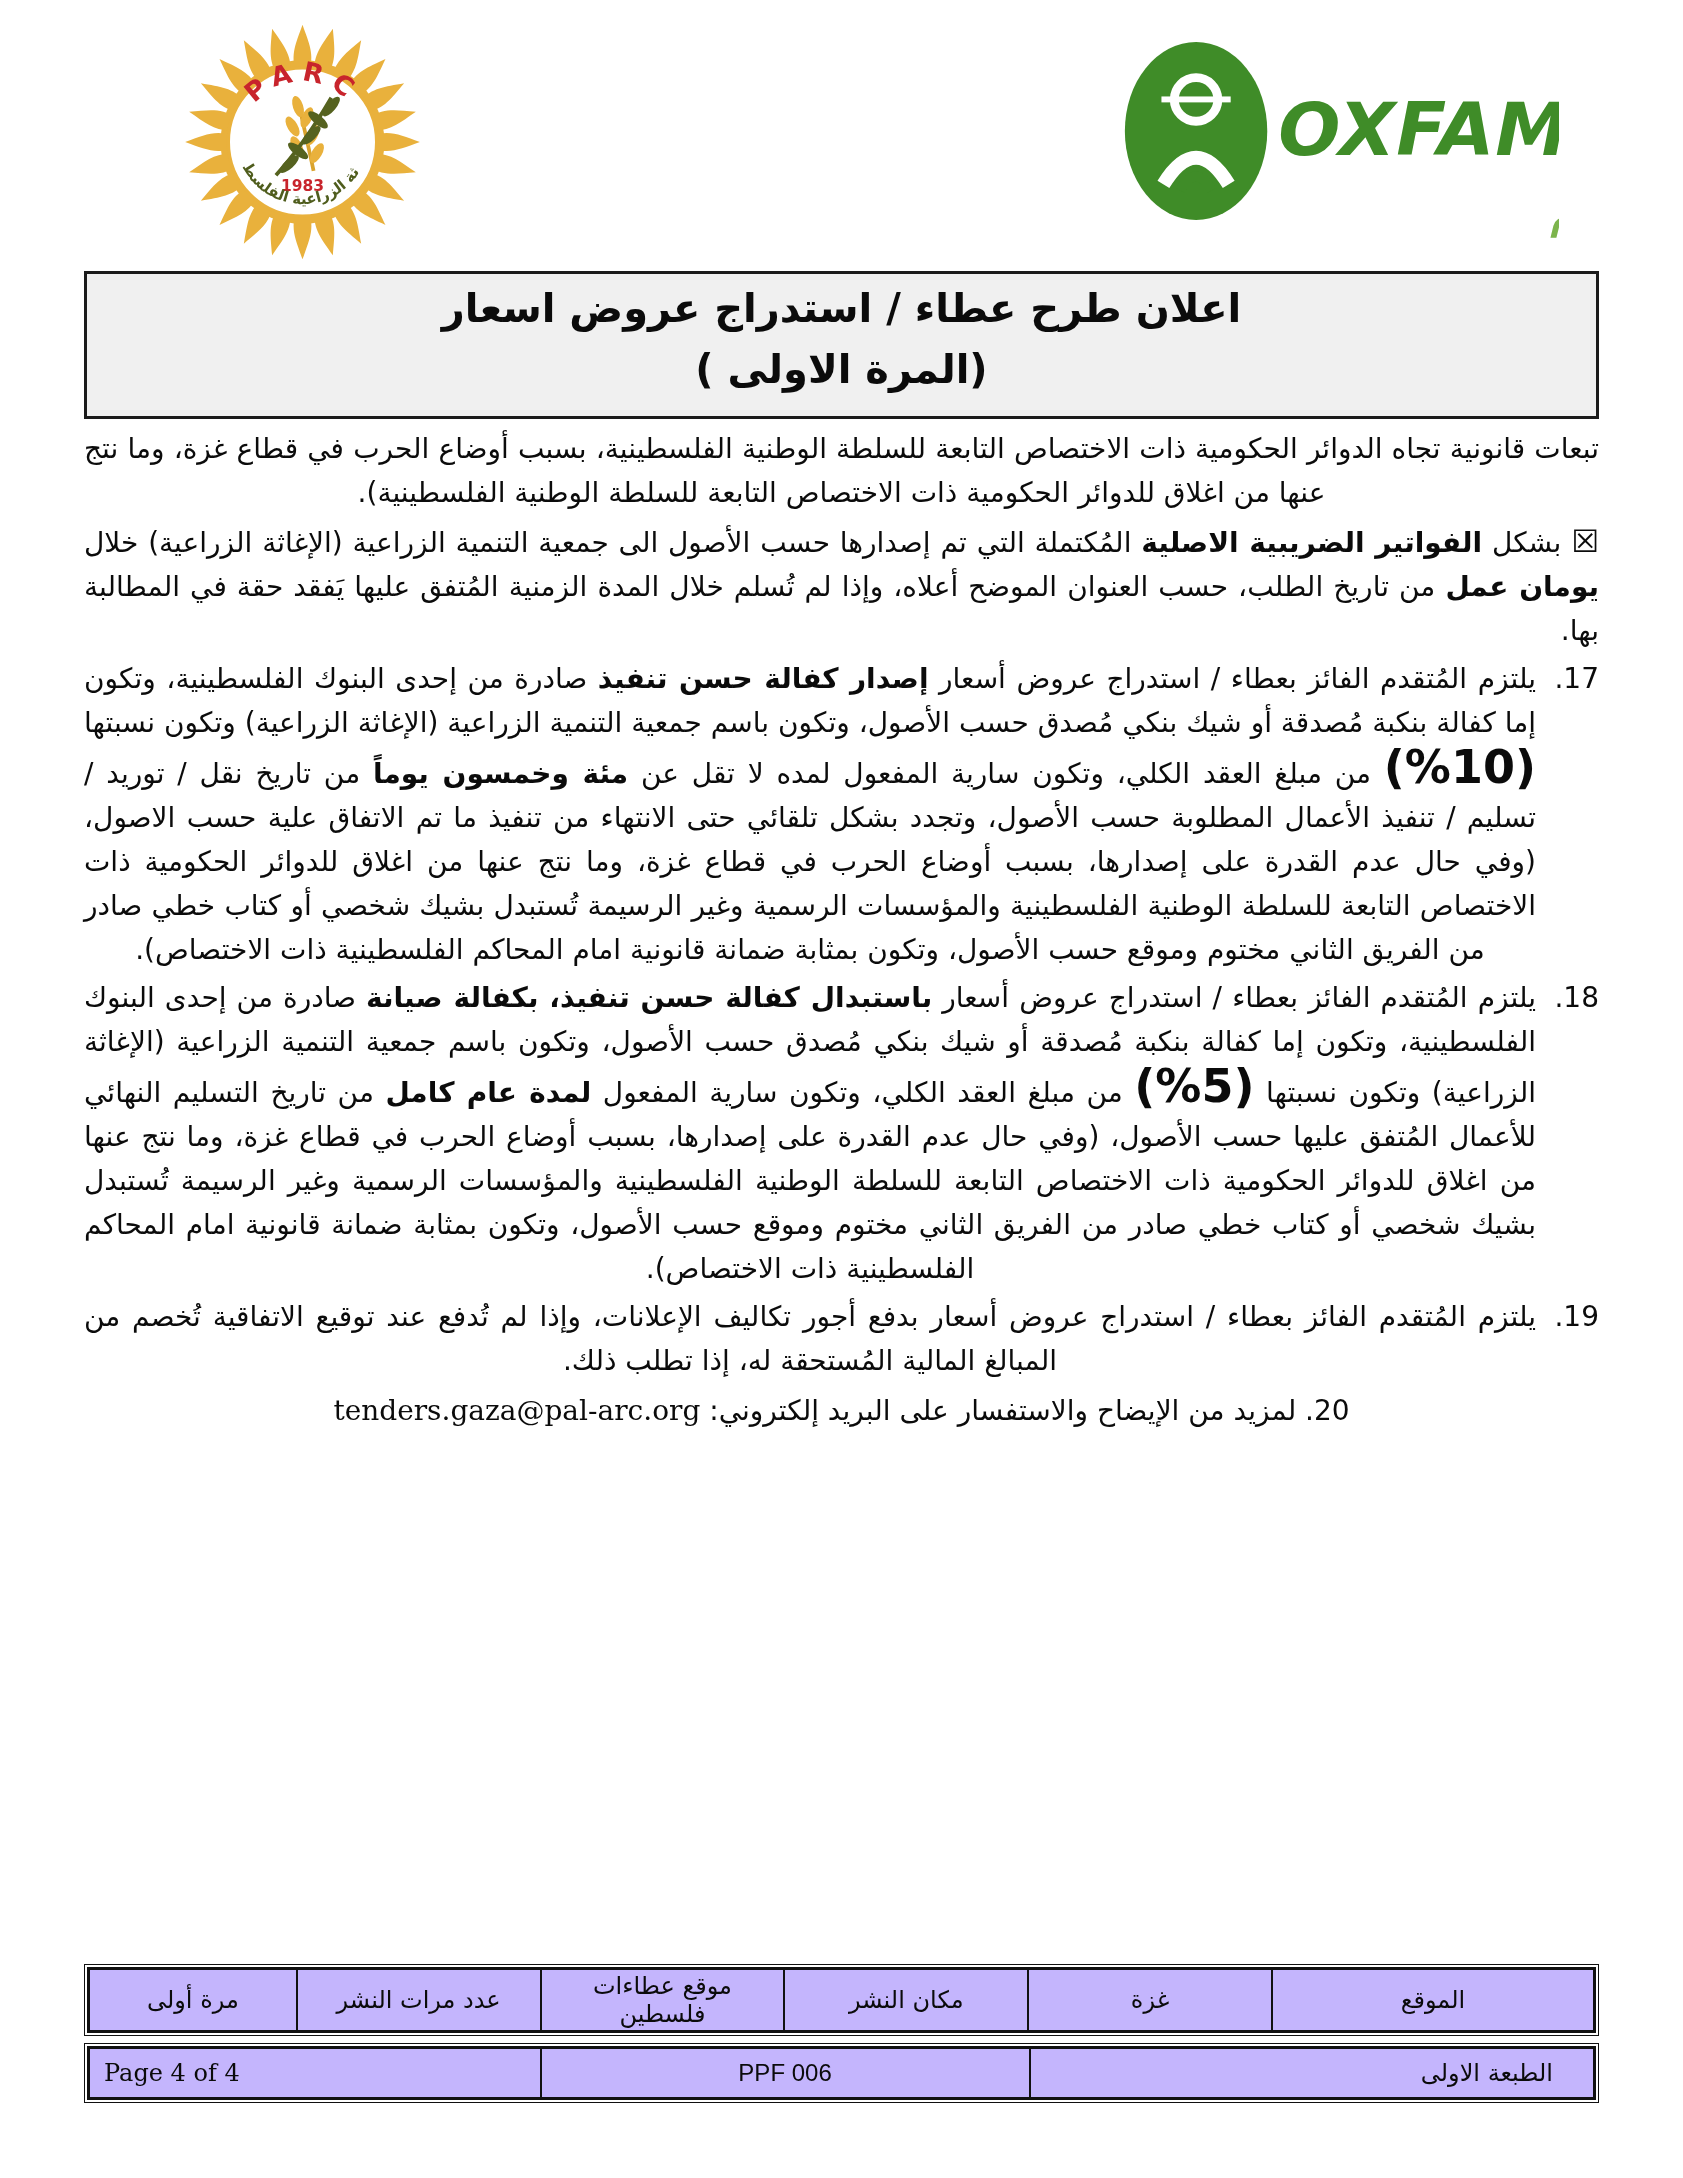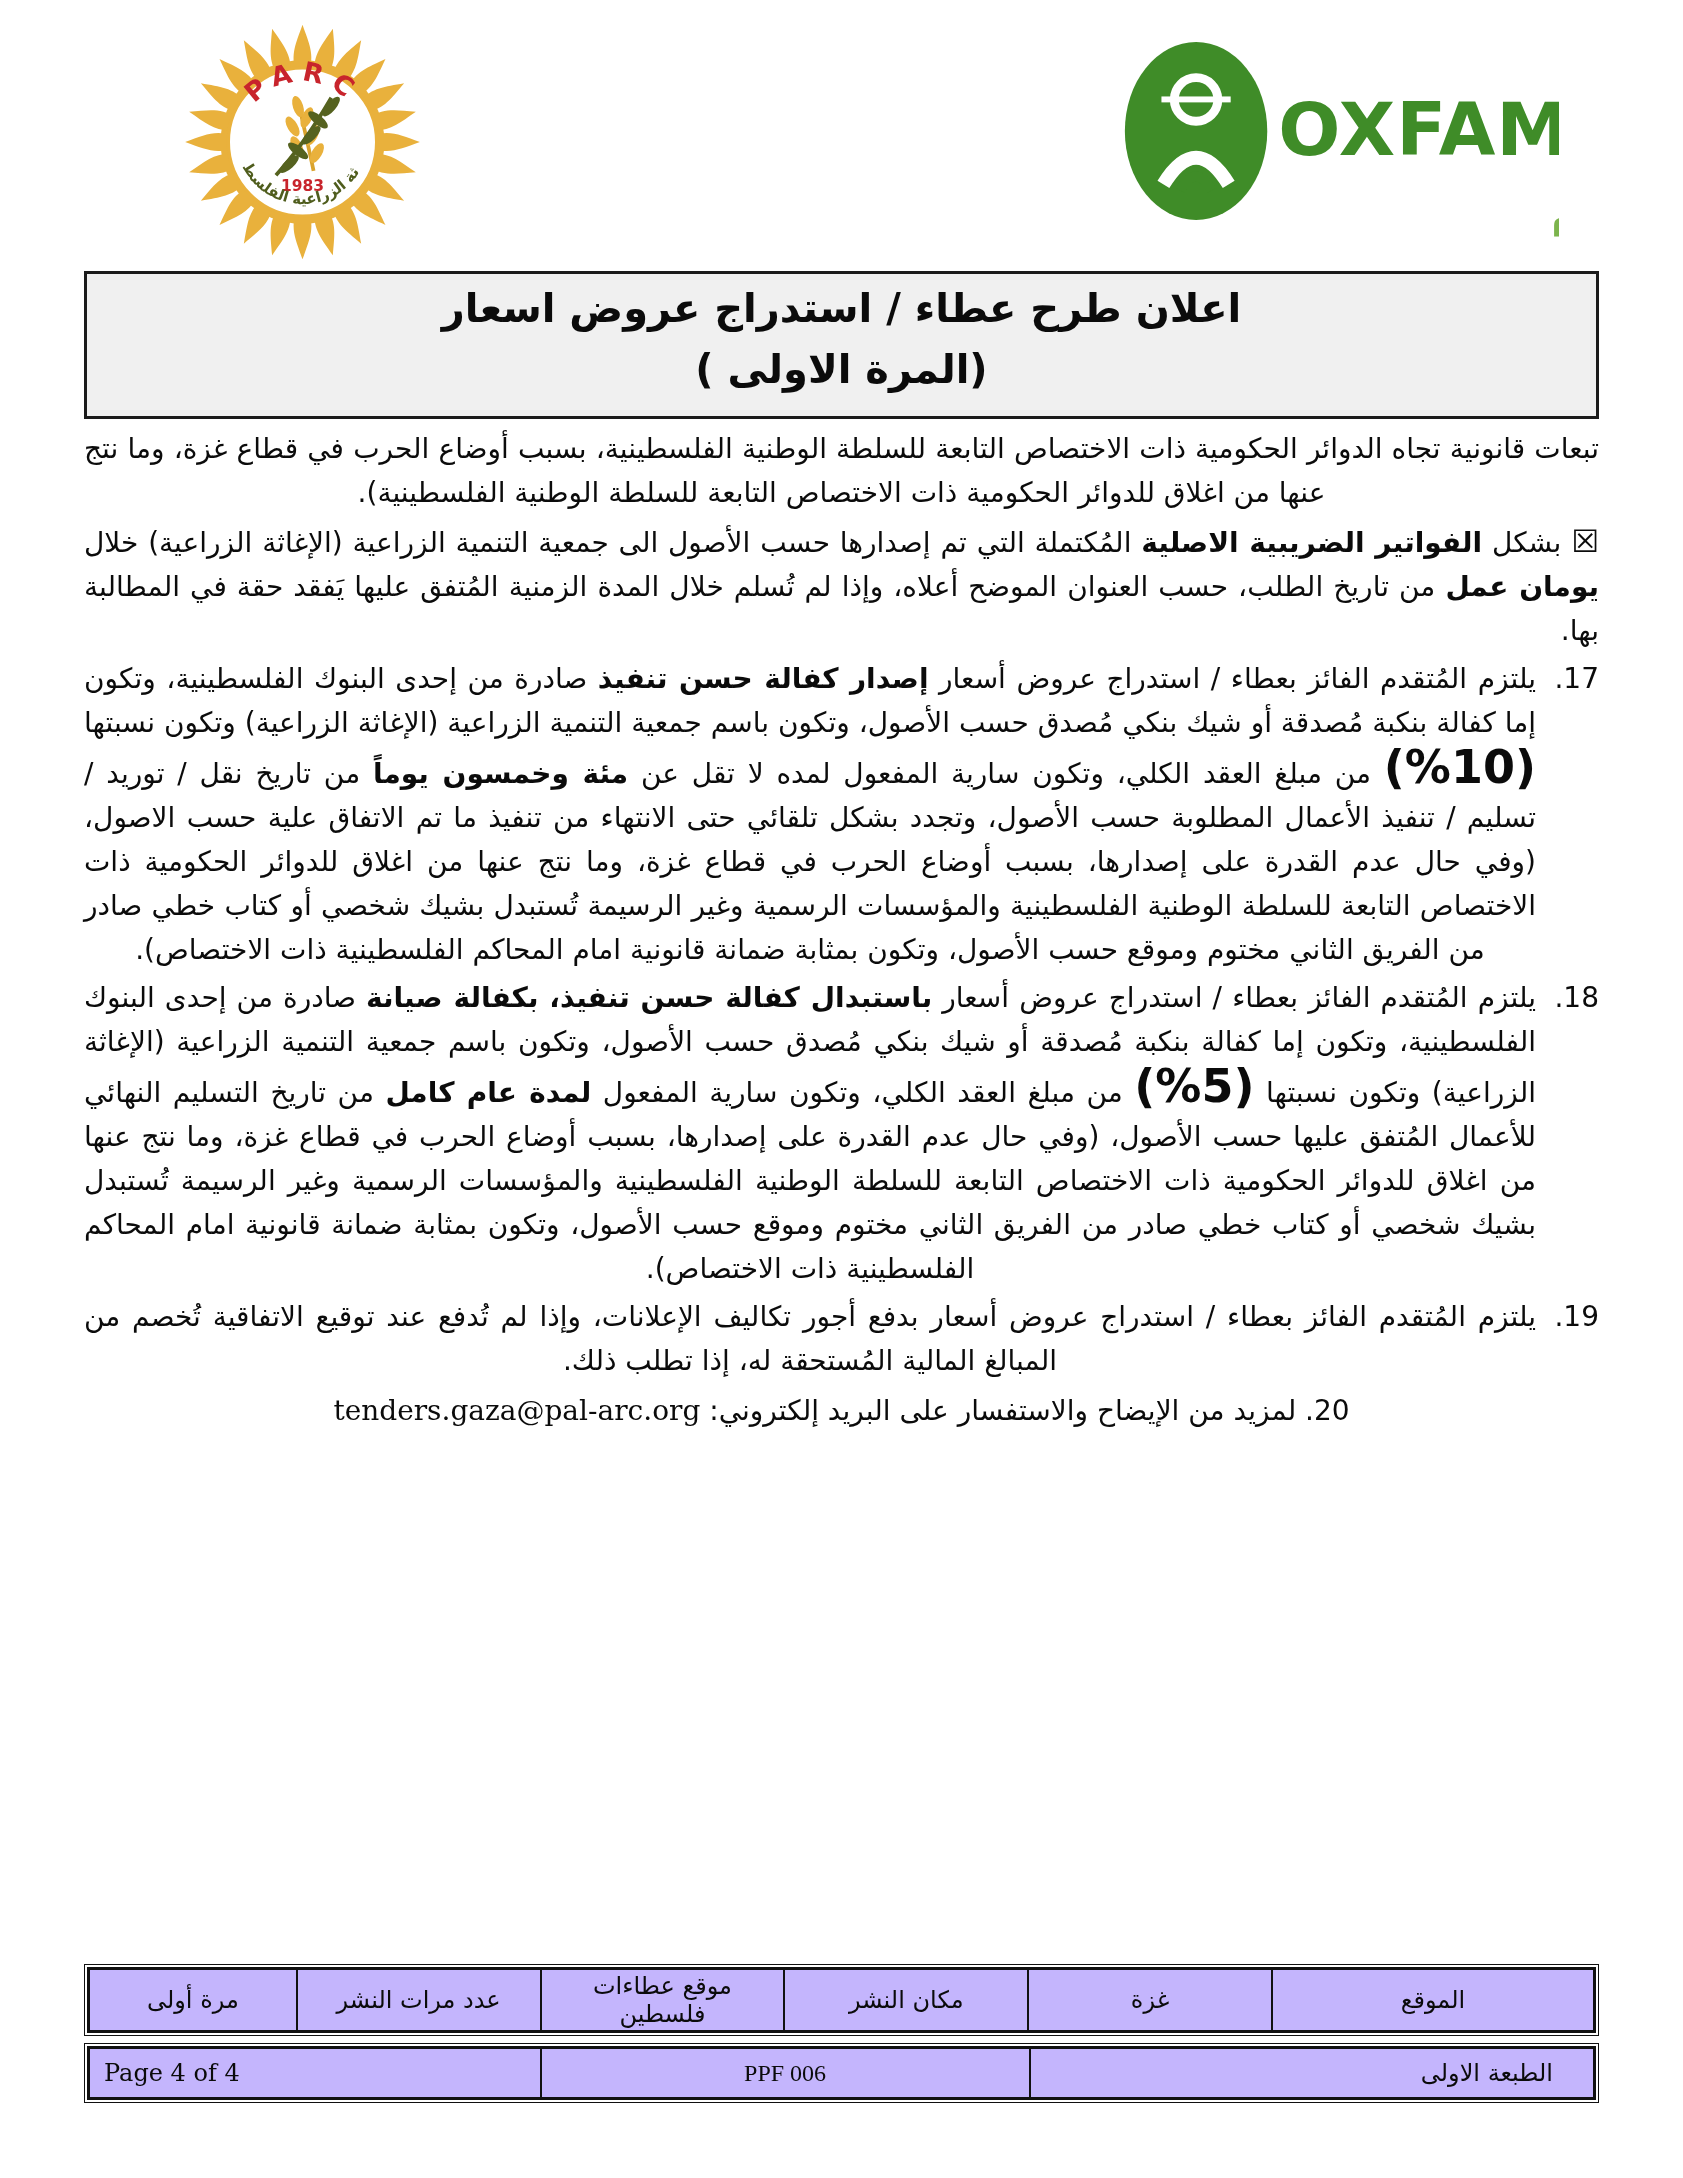--- a/index.html
+++ b/index.html
@@ -8,21 +8,21 @@
     width:1683px; height:2178px; background:#ffffff;
     margin:0 auto; position:relative;
     display:flex; flex-direction:column;
     padding:18px 84px 0 84px;
     font-family:"DejaVu Sans","Liberation Sans",sans-serif;
     color:#0b0b0b;
   }
   
   .header { display:flex; justify-content:space-between; align-items:flex-start; height:249px; }
   .parc-logo { margin-left:87px; }
-  .oxfam-logo { margin-right:40px; margin-top:6px; }
+  .oxfam-logo { margin-right:40px; margin-top:6px;font-style:italic; }
   
   .title-box {
     border:3px solid #1b1b1b; background:#f0f0f0;
     outline:1px solid #555; outline-offset:-6px; outline:none;
     text-align:center; direction:rtl;
     padding:4px 10px 16px 10px; margin-top:4px;
   }
   .title-line { font-size:40px; font-weight:bold; line-height:61px; }
   
   .body { direction:rtl; margin-top:8px; font-size:28px; line-height:44px; text-align:justify; }
@@ -39,21 +39,21 @@
   .footer { margin-top:auto; margin-bottom:75px; }
   .tbl-wrap { border:4px double #111; }
   .tbl-wrap + .tbl-wrap { margin-top:7px; }
   table { width:100%; border-collapse:collapse; direction:rtl; table-layout:fixed; }
   td {
     border:2px solid #111; background:#c4b5fd; height:50px;
     font-size:24px; text-align:center; vertical-align:middle; padding:2px 10px;
   }
   td.align-right { text-align:right; padding-right:40px; }
   td.ltr-left { direction:ltr; text-align:left; padding-left:14px; font-family:"DejaVu Serif","Liberation Serif",serif; }
-  td.serif { font-family:Liberation Serif, serif;text-align:center; }
+  td.serif { font-family:Liberation Sans, sans-serif;text-align:center; }
 </style>
 </head>
 <body>
 
 <div class="page">
 
   <div class="header">
 
     <div class="parc-logo">
       <svg width="263" height="248" viewBox="-112 -112 224 224">

